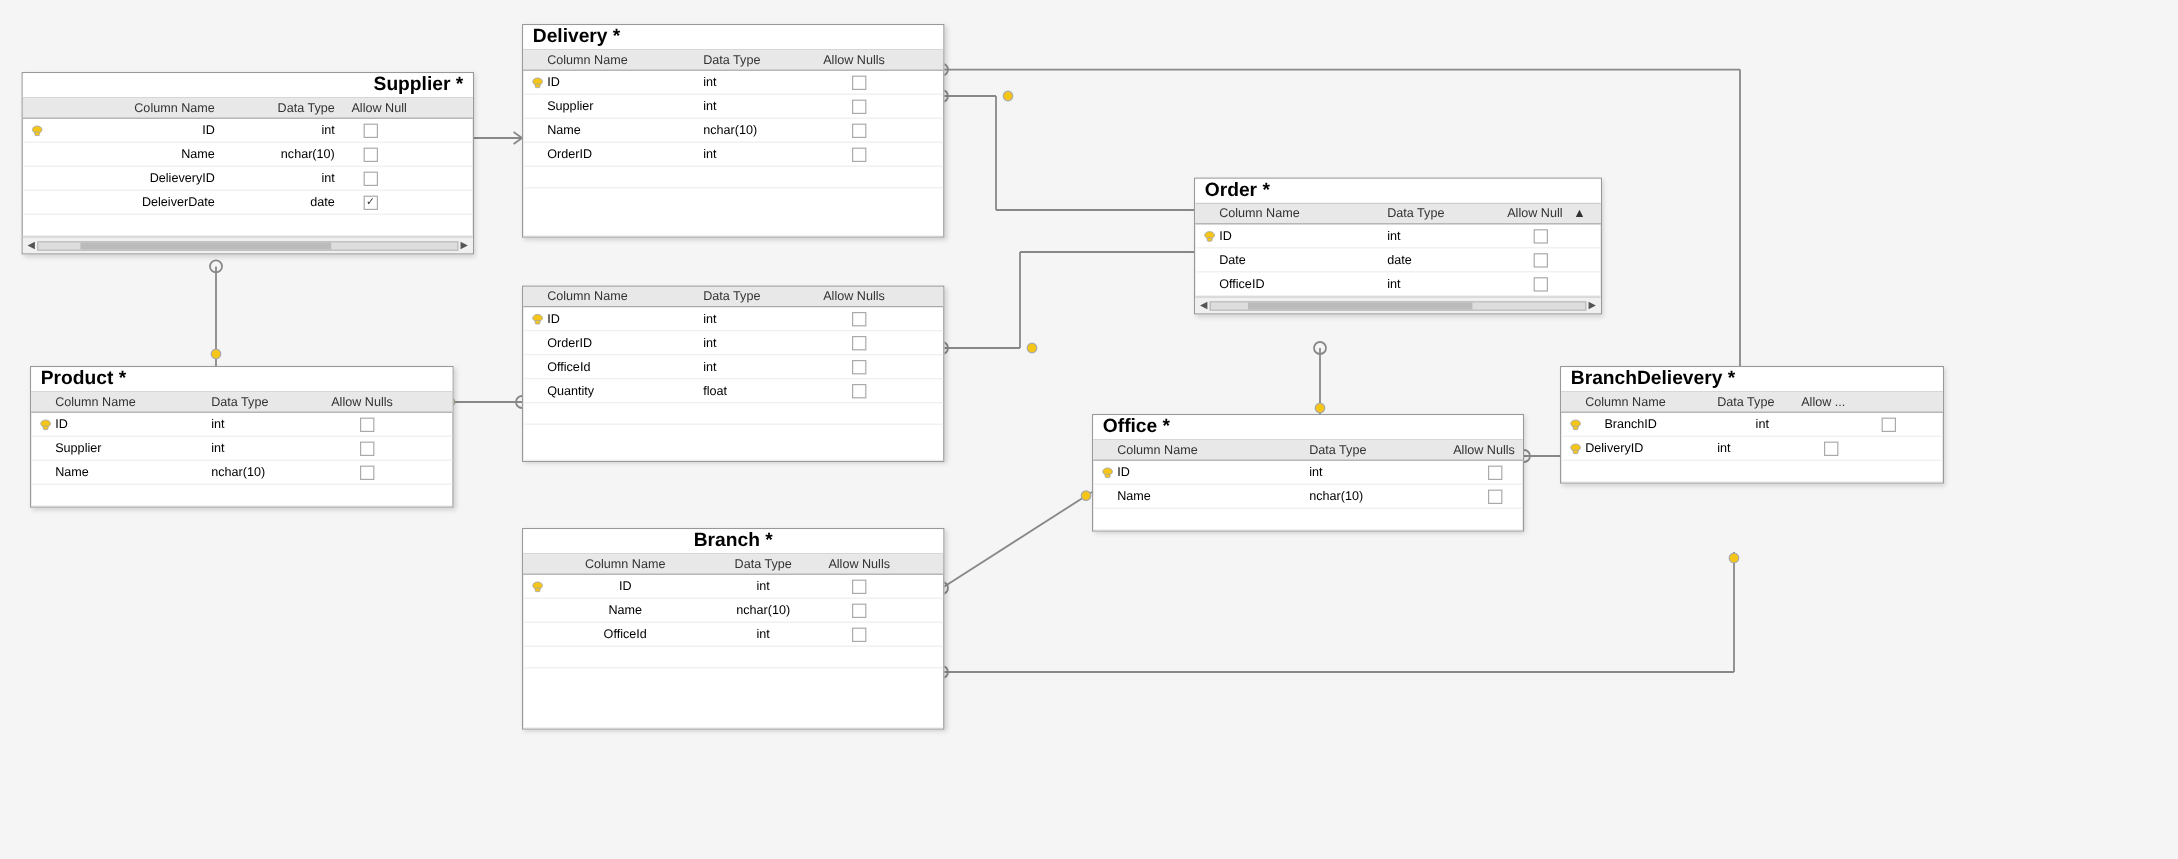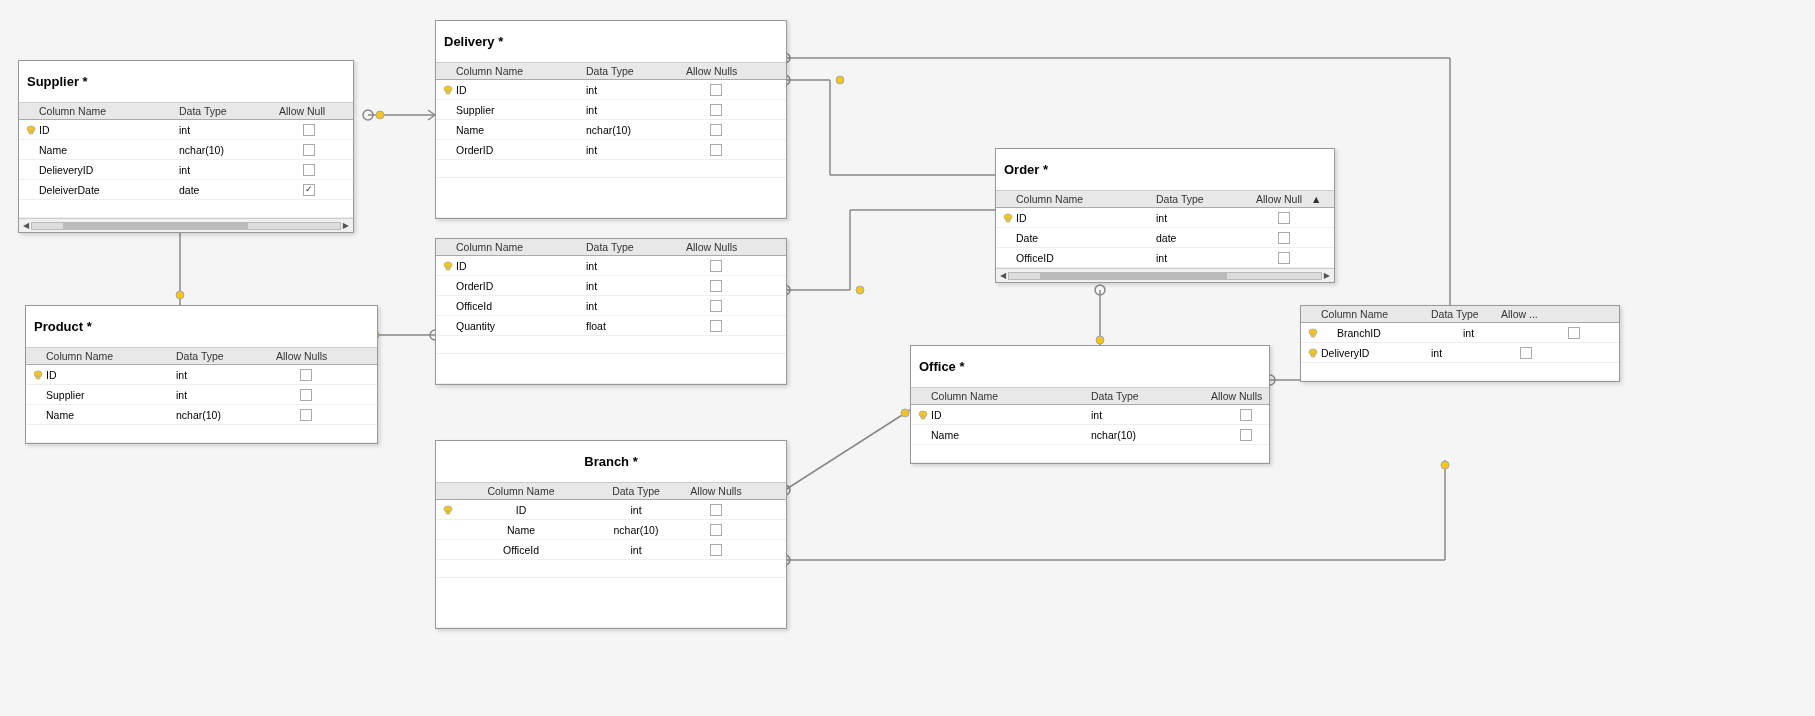--- a/index.html
+++ b/index.html
@@ -32,23 +32,23 @@
     .db-table {
       position: absolute;
       background: white;
       border: 1px solid #999;
       box-shadow: 2px 2px 4px rgba(0,0,0,0.15);
       min-width: 320px;
     }
 
     .table-title {
       background: white;
-      padding: 13px 8px;
+      padding: 1px 8px;
       font-weight: bold;
-      font-size: 13px;
+      font-size: 16px;
       border-bottom: 1px solid #ccc;
     }
 
     .table-header {
       display: grid;
       background: #e8e8e8;
       border-bottom: 1px solid #aaa;
       padding: 2px 4px;
       font-size: 10.5px;
       color: #333;
@@ -188,21 +188,21 @@
     <line x1="1445" y1="560" x2="1445" y2="460" stroke="#888" stroke-width="1.5"></line>
     <circle cx="785" cy="560" r="5" fill="none" stroke="#888" stroke-width="1.5"></circle>
     <circle cx="1445" cy="465" r="4" fill="#f5c518" stroke="#aaa" stroke-width="1"></circle>
 
     <line x1="785" y1="58" x2="1450" y2="58" stroke="#888" stroke-width="1.5"></line>
     <line x1="1450" y1="58" x2="1450" y2="305" stroke="#888" stroke-width="1.5"></line>
     <circle cx="785" cy="58" r="5" fill="none" stroke="#888" stroke-width="1.5"></circle>
     <circle cx="1450" cy="312" r="4" fill="#f5c518" stroke="#aaa" stroke-width="1"></circle>
   </svg>
 
-  <div class="db-table" style="left:18px; top:60px; width:336px;">
+  <div class="db-table" style="left:18px; top:60px; width:377px;text-align:right;">
     <div class="table-title">Supplier *</div>
     <div class="table-header cols-supplier">
       <span></span>
       <span>Column Name</span>
       <span>Data Type</span>
       <span>Allow Null</span>
     </div>
     <div class="table-row cols-supplier">
       <span class="cell-icon">
           <svg width="12" height="12" viewBox="0 0 12 12">
@@ -458,20 +458,21 @@
     <div class="table-row cols-office">
       <span></span>
       <span>Name</span>
       <span>nchar(10)</span>
       <span class="cell-center"><span class="checkbox"></span></span>
     </div>
     <div class="empty-row"></div>
   </div>
 
   <div class="db-table" style="left:1300px; top:305px; width:290px;">
+    <div class="table-title">BranchDelievery *</div>
     <div class="table-header" style="display:grid; grid-template-columns:16px 110px 70px 50px; padding:2px 4px; background:#e8e8e8; border-bottom:1px solid #aaa; font-size:10.5px;">
       <span></span>
       <span>Column Name</span>
       <span>Data Type</span>
       <span>Allow ...</span>
     </div>
     <div class="table-row" style="display:grid; grid-template-columns:16px 110px 70px 50px;gap:16px;">
       <span class="cell-icon">
           <svg width="12" height="12" viewBox="0 0 12 12">
             <ellipse cx="6" cy="5" rx="4" ry="3" fill="#f5c518" stroke="#aaa" stroke-width="0.8"></ellipse>

